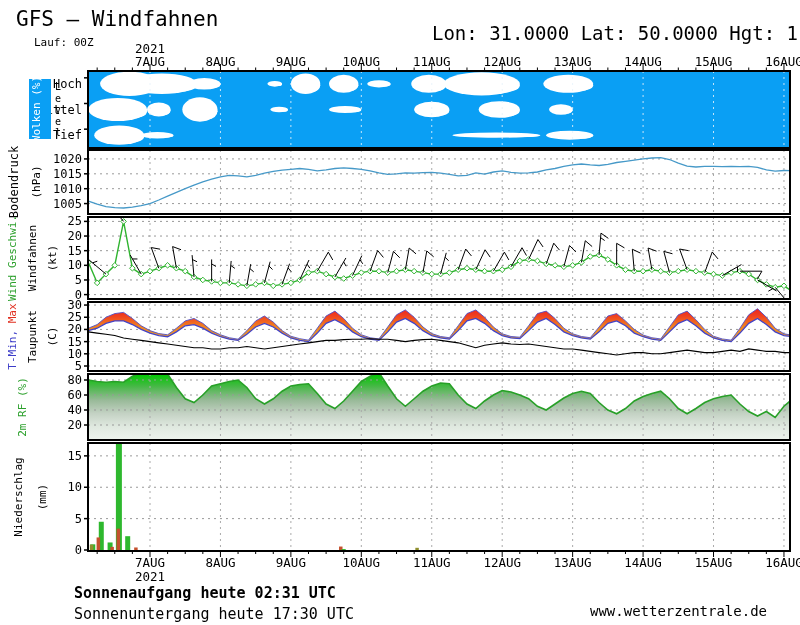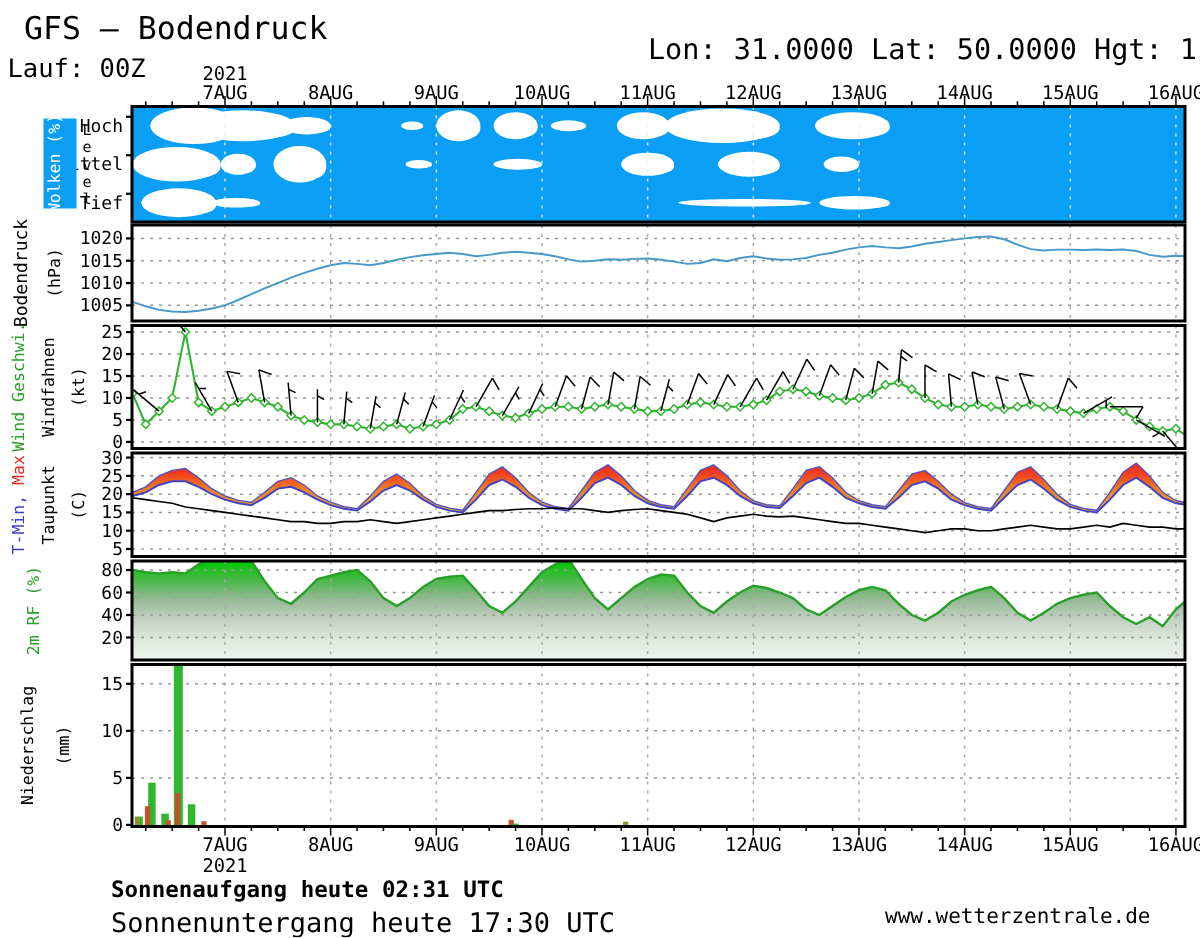--- a/index.html
+++ b/index.html
@@ -1,23 +1,23 @@
 <!DOCTYPE html>
 <html><head>
 <meta charset="utf-8">
 <style>
   html,body{margin:0;padding:0;background:#fff;}
   .stage{position:relative;width:800px;height:625px;background:#ffffff;overflow:hidden;
          font-family:"DejaVu Sans Mono","Liberation Mono",monospace;color:#000;}
   .stage > div{position:absolute;white-space:nowrap;}
   .hdr-title{left:16px;top:7px;font-size:21px;letter-spacing:0px;}
   .hdr-coords{right:2px;top:22px;font-size:19px;}
-  .hdr-run{left:5px;top:36px;font-size:17px;}
+  .hdr-run{left:34px;top:36px;font-size:11px;}
   .sun1{left:74px;top:584px;font-size:15px;font-weight:bold;}
-  .sun2{left:74px;top:605px;font-size:18px;}
+  .sun2{left:74px;top:605px;font-size:15px;}
   .wm{left:590px;top:603px;font-size:14px;}
   svg{position:absolute;left:0;top:0;}
   svg text{font-family:"DejaVu Sans Mono","Liberation Mono",monospace;}
 </style>
 </head>
 <body>
 
 <div class="stage">
   <svg id="chart" width="800" height="625" viewBox="0 0 800 625">
       <defs>
@@ -568,19 +568,19 @@
         <text x="643.0799999999999" y="66" font-size="12.5" fill="#000" text-anchor="middle">14AUG</text>
         <text x="643.0799999999999" y="567" font-size="12.5" fill="#000" text-anchor="middle">14AUG</text>
         <text x="713.52" y="66" font-size="12.5" fill="#000" text-anchor="middle">15AUG</text>
         <text x="713.52" y="567" font-size="12.5" fill="#000" text-anchor="middle">15AUG</text>
         <text x="783.96" y="66" font-size="12.5" fill="#000" text-anchor="middle">16AUG</text>
         <text x="783.96" y="567" font-size="12.5" fill="#000" text-anchor="middle">16AUG</text>
         <text x="150" y="53" font-size="12.5" fill="#000" text-anchor="middle">2021</text>
         <text x="150" y="581" font-size="12.5" fill="#000" text-anchor="middle">2021</text>
       </g>
     </svg>
-  <div class="hdr-title">GFS – Bodendruck</div>
+  <div class="hdr-title">GFS – Windfahnen</div>
   <div class="hdr-coords">Lon: 31.0000 Lat: 50.0000 Hgt: 1</div>
   <div class="hdr-run">Lauf: 00Z</div>
   <div class="sun1">Sonnenaufgang heute 02:31 UTC</div>
   <div class="sun2">Sonnenuntergang heute 17:30 UTC</div>
   <div class="wm">www.wetterzentrale.de</div>
 </div>
 
 </body></html>

